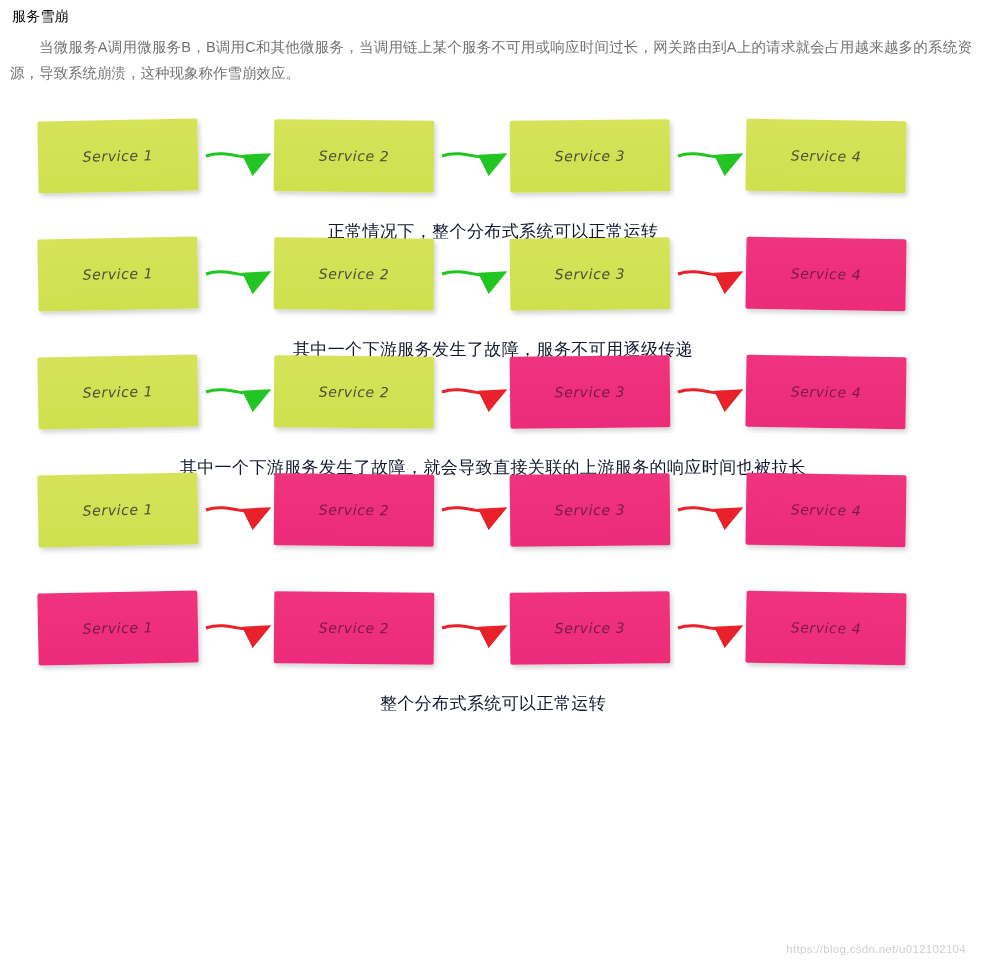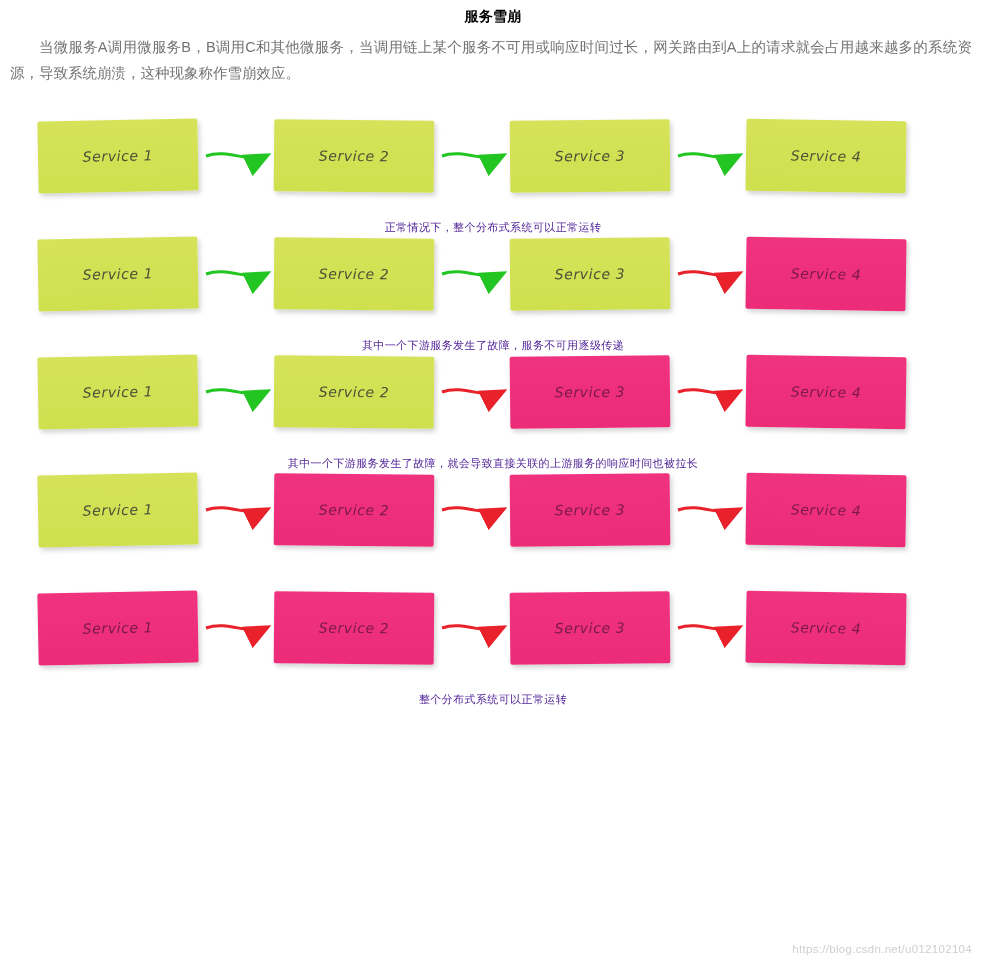--- a/index.html
+++ b/index.html
@@ -18,25 +18,24 @@
 
   .page {
     width: 986px;
     height: 963px;
     position: relative;
     box-sizing: border-box;
   }
 
   .doc-title {
     font-size: 14px;
-    font-weight: bold;
+    font-weight: normal;
     color: #000;
-    padding: 8px 0 0 0;
+    padding: 8px 0 0 12px;
     letter-spacing: 0.2px;
-    text-align: center;
   }
 
   .doc-para {
     font-size: 14.5px;
     line-height: 26px;
     color: #737373;
     padding: 8px 14px 0 10px;
     text-indent: 2em;
     text-align: justify;
   }
@@ -94,29 +93,29 @@
     position: absolute;
     left: 0;
     top: 0;
     width: 910px;
     height: 86px;
     overflow: visible;
   }
 
   .caption {
     text-align: center;
-    font-size: 11px;
-    color: #4c1d95;
+    font-size: 17px;
+    color: #0f172a;
     margin-top: 14px;
     letter-spacing: 0.4px;
   }
 
   .watermark {
     position: absolute;
-    right: 14px;
+    right: 20px;
     bottom: 8px;
     font-size: 11.5px;
     color: #cfcfcf;
     letter-spacing: 0.3px;
     font-family: "Liberation Sans", sans-serif;
   }
 </style>
 </head>
 <body>
 

